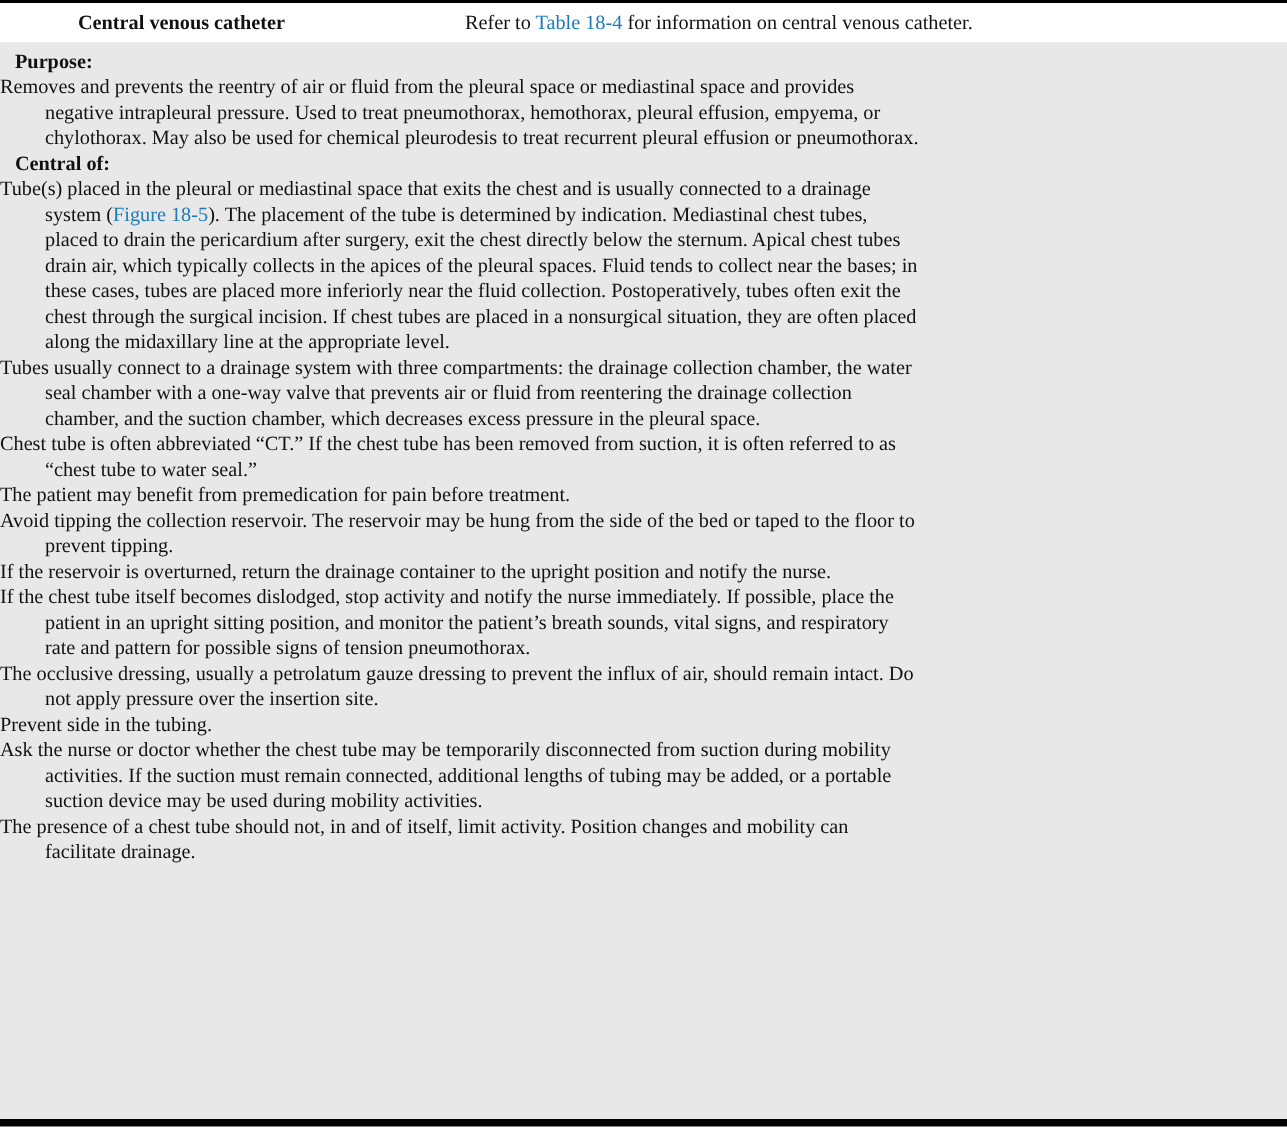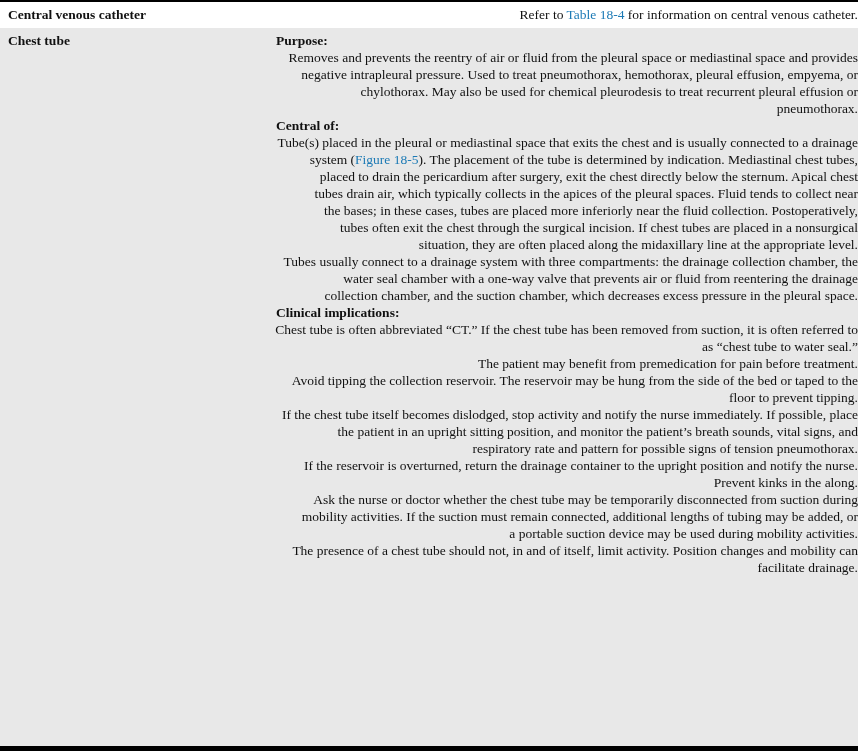--- a/index.html
+++ b/index.html
@@ -34,28 +34,28 @@
     background: var(--row-bg, #e8e8e8);
     padding: 4px 0 6px 0;
     flex: 1;
   }
   .term {
     width: 266px;
     flex-shrink: 0;
     box-sizing: border-box;
     padding-left: 8px;
     font-weight: bold;
+    margin-left: 44px;
   }
   .content {
     width: 614px;
   }
   .para {
     padding-left: 30px;
     text-indent: -30px;
-    text-align: right;
   }
   .heading {
     font-weight: bold;
     margin-left: 10px;
   }
   .xref {
     color: var(--link-color, #1c7ab5);
     cursor: pointer;
   }
 </style>
@@ -65,32 +65,31 @@
 <div class="sheet">
 
   <div class="row row-plain">
     <div class="term">Central venous catheter</div>
     <div class="content">
         <div class="para"><span>Refer to </span><span class="xref">Table 18-4</span><span> for information on central venous catheter.</span></div>
       </div>
   </div>
 
   <div class="row row-shaded">
-    <div class="term">Chest tube</div>
     <div class="content">
         <div class="heading"><span>Purpose:</span></div>
         <div class="para"><span>Removes and prevents the reentry of air or fluid from the pleural space or mediastinal space and provides negative intrapleural pressure. Used to treat pneumothorax, hemothorax, pleural effusion, empyema, or chylothorax. May also be used for chemical pleurodesis to treat recurrent pleural effusion or pneumothorax.</span></div>
         <div class="heading"><span>Central of:</span></div>
         <div class="para"><span>Tube(s) placed in the pleural or mediastinal space that exits the chest and is usually connected to a drainage system (</span><span class="xref">Figure 18-5</span><span>). The placement of the tube is determined by indication. Mediastinal chest tubes, placed to drain the pericardium after surgery, exit the chest directly below the sternum. Apical chest tubes drain air, which typically collects in the apices of the pleural spaces. Fluid tends to collect near the bases; in these cases, tubes are placed more inferiorly near the fluid collection. Postoperatively, tubes often exit the chest through the surgical incision. If chest tubes are placed in a nonsurgical situation, they are often placed along the midaxillary line at the appropriate level.</span></div>
         <div class="para"><span>Tubes usually connect to a drainage system with three compartments: the drainage collection chamber, the water seal chamber with a one-way valve that prevents air or fluid from reentering the drainage collection chamber, and the suction chamber, which decreases excess pressure in the pleural space.</span></div>
-        <div class="heading"><span>Clinical implications:</span></div>
         <div class="para"><span>Chest tube is often abbreviated “CT.” If the chest tube has been removed from suction, it is often referred to as “chest tube to water seal.”</span></div>
         <div class="para"><span>The patient may benefit from premedication for pain before treatment.</span></div>
         <div class="para"><span>Avoid tipping the collection reservoir. The reservoir may be hung from the side of the bed or taped to the floor to prevent tipping.</span></div>
+        <div class="para"><span>If the reservoir is overturned, return the drainage container to the upright position and notify the nurse.</span></div>
         <div class="para"><span>If the chest tube itself becomes dislodged, stop activity and notify the nurse immediately. If possible, place the patient in an upright sitting position, and monitor the patient’s breath sounds, vital signs, and respiratory rate and pattern for possible signs of tension pneumothorax.</span></div>
-        <div class="para"><span>If the reservoir is overturned, return the drainage container to the upright position and notify the nurse.</span></div>
-        <div class="para"><span>Prevent kinks in the along.</span></div>
+        <div class="para"><span>The occlusive dressing, usually a petrolatum gauze dressing to prevent the influx of air, should remain intact. Do not apply pressure over the insertion site.</span></div>
+        <div class="para"><span>Prevent side in the tubing.</span></div>
         <div class="para"><span>Ask the nurse or doctor whether the chest tube may be temporarily disconnected from suction during mobility activities. If the suction must remain connected, additional lengths of tubing may be added, or a portable suction device may be used during mobility activities.</span></div>
         <div class="para"><span>The presence of a chest tube should not, in and of itself, limit activity. Position changes and mobility can facilitate drainage.</span></div>
       </div>
   </div>
 
 </div>
 
 </body></html>

